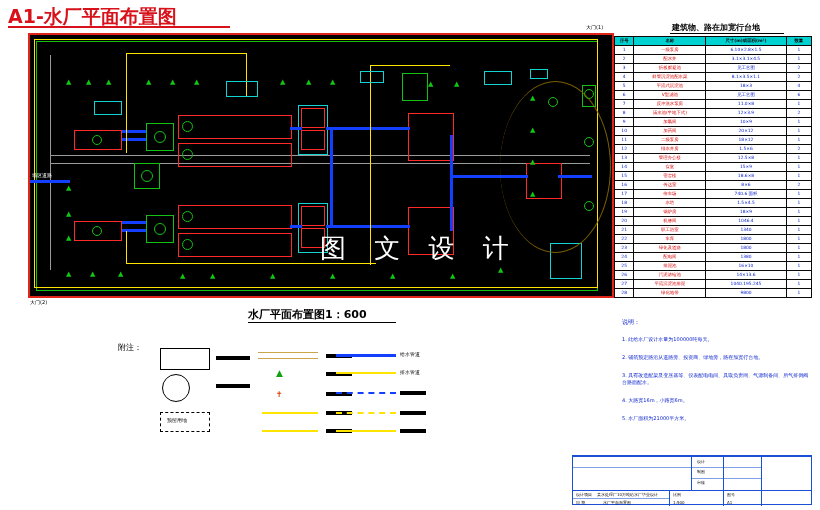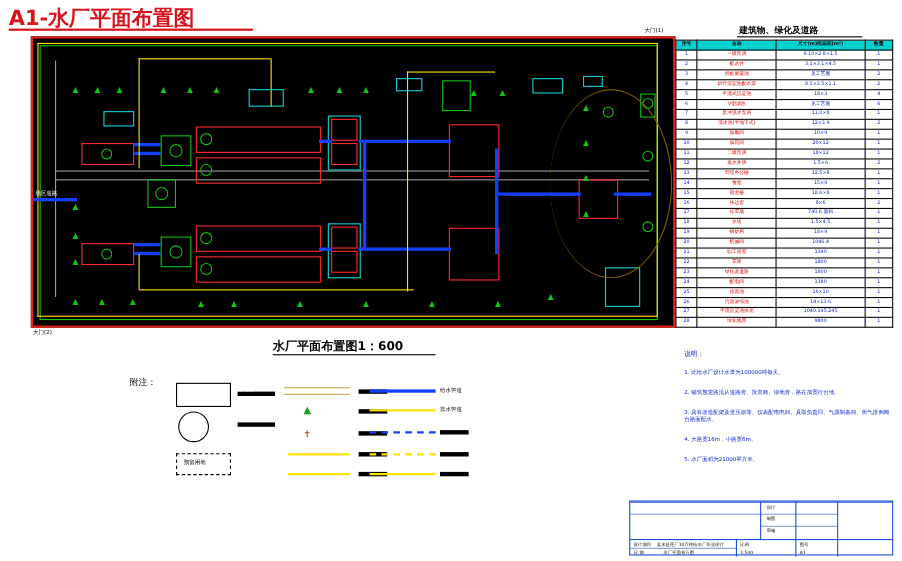--- a/index.html
+++ b/index.html
@@ -166,20 +166,21 @@
   <div class="tree" style="left:180px;top:238px;">▲</div>
   <div class="tree" style="left:240px;top:238px;">▲</div>
   <div class="tree" style="left:300px;top:238px;">▲</div>
   <div class="tree" style="left:360px;top:238px;">▲</div>
   <div class="tree" style="left:420px;top:238px;">▲</div>
   <div class="tree" style="left:468px;top:232px;">▲</div>
   <div class="tree" style="left:36px;top:150px;">▲</div>
   <div class="tree" style="left:36px;top:176px;">▲</div>
   <div class="tree" style="left:36px;top:200px;">▲</div>
 
+  <div class="abs" id="watermark" style="left:290px;top:196px;color:#fff;">图 文 设 计</div>
 </div>
 
 <div class="abs outlbl" style="left:586px;top:24px;">大门(1)</div>
 <div class="abs outlbl" style="left:30px;top:299px;">大门(2)</div>
 
 <div class="abs" id="plan-caption">水厂平面布置图1：600</div>
 <div class="abs" id="plan-caption-ul"></div>
 
 <div class="abs" id="legend-label">附注：</div>
 
@@ -217,21 +218,21 @@
 
 <div class="abs" style="left:336px;top:392px;width:60px;height:0;border-top:2px dashed #1340ff;"></div>
 <div class="abs lgbar" style="left:400px;top:391px;width:26px;"></div>
 
 <div class="abs" style="left:336px;top:412px;width:60px;height:0;border-top:2px dashed #ffe400;"></div>
 <div class="abs lgbar" style="left:400px;top:411px;width:26px;"></div>
 
 <div class="abs" style="left:336px;top:430px;width:60px;height:2px;background:#ffe400;"></div>
 <div class="abs lgbar" style="left:400px;top:429px;width:26px;"></div>
 
-<div class="abs" id="tbl-title">建筑物、绿化及道路</div>
+<div class="abs" id="tbl-title">建筑物、路在加宽行台地</div>
 <div class="abs" id="tbl-title-ul"></div>
 
 <table class="abs" id="bom">
   <thead>
     <tr>
       <th style="width:18px">序号</th>
       <th style="width:70px">名称</th>
       <th style="width:78px">尺寸(m)或面积(m²)</th>
       <th style="width:24px">数量</th>
     </tr>

